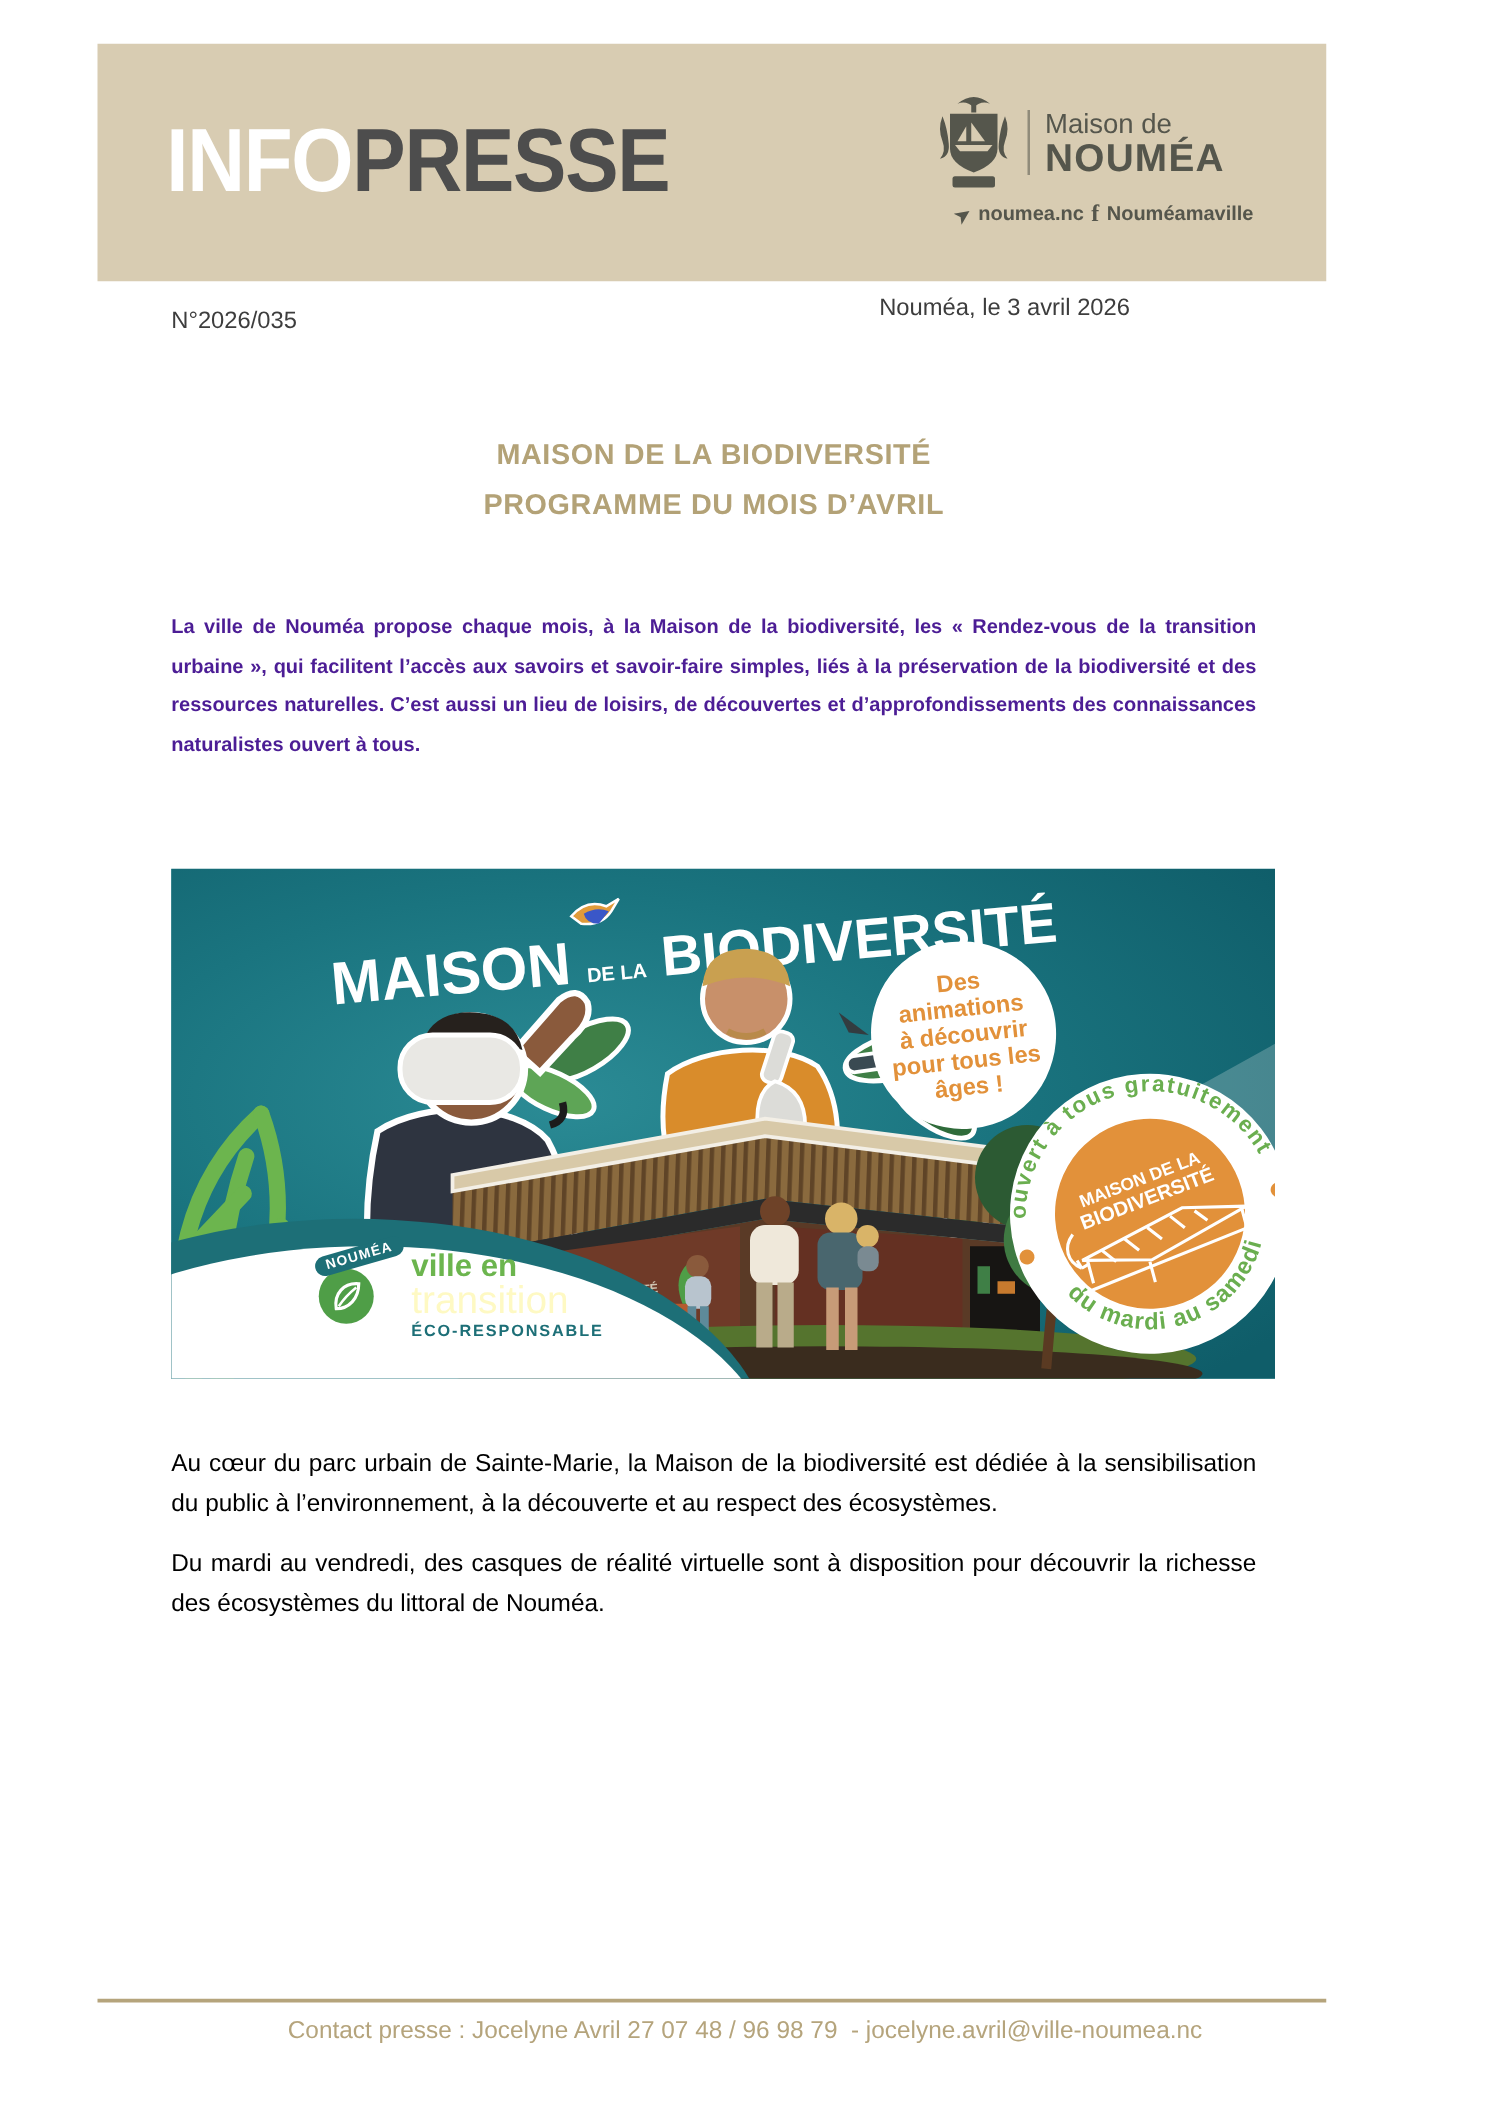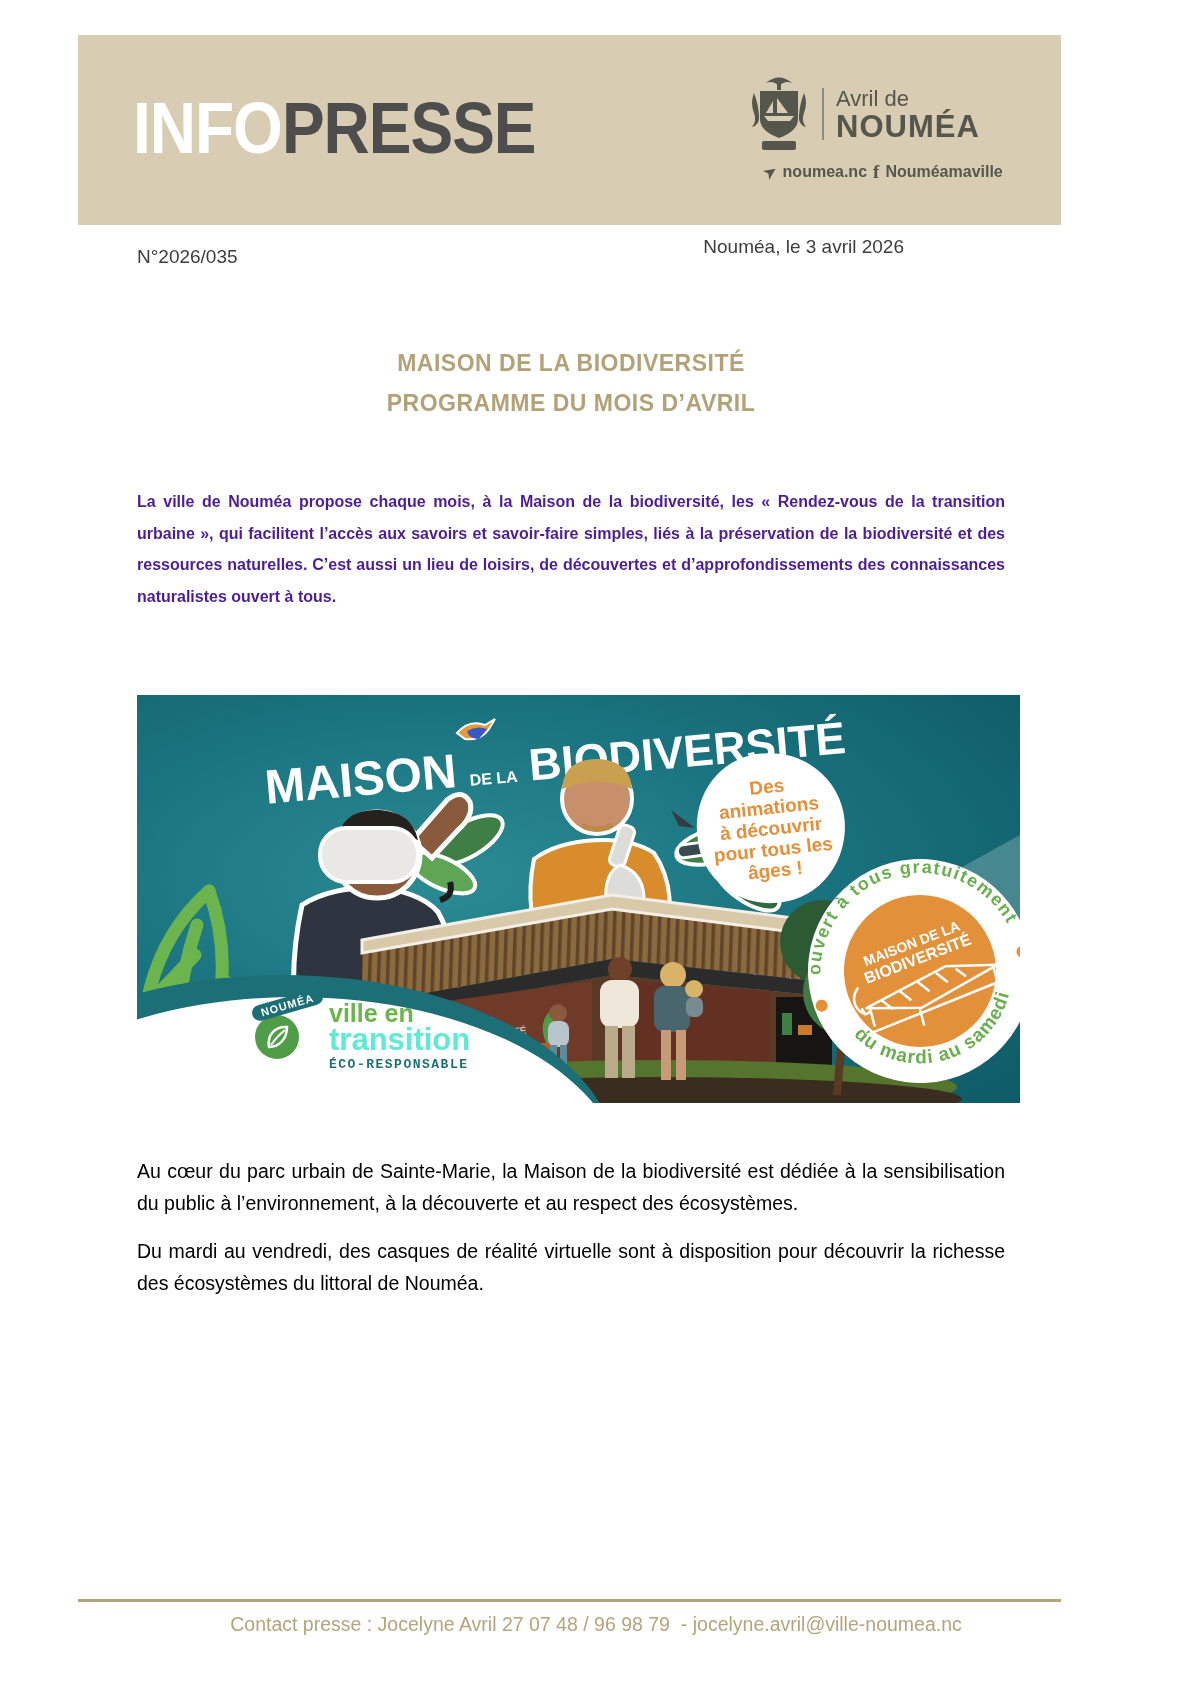--- a/index.html
+++ b/index.html
@@ -53,22 +53,22 @@
   .transition-logo { position:absolute; left:112px; top:296px; z-index:8; display:flex; align-items:flex-start; }
   .noumea-badge { position:relative; width:72px; height:72px; flex:0 0 auto; }
   .noumea-badge .arc { position:absolute; left:2px; top:6px; background:#1d6f77; color:#fff; font-size:11px;
                        font-weight:bold; letter-spacing:1px; padding:2px 9px; border-radius:12px;
                        transform:rotate(-16deg); }
   .noumea-badge .ball { position:absolute; left:6px; top:24px; width:44px; height:44px; border-radius:50%;
                         background:#4f9e47; }
   .noumea-badge .ball svg { position:absolute; left:6px; top:6px; }
   .tl-text { margin-left:8px; margin-top:10px; }
   .tl-text .l1 { color:#6cb54e; font-weight:bold; font-size:25px; line-height:24px; }
-  .tl-text .l2 { color:#5eead4; font-weight:bold; font-size:31px; line-height:30px; }
-  .tl-text .l3 { color:#1d6f77; font-weight:bold; font-size:13px; letter-spacing:1.5px; margin-top:2px;font-family:Liberation Mono, monospace; }
+  .tl-text .l2 { color:#fef9c3; font-weight:normal; font-size:31px; line-height:30px; }
+  .tl-text .l3 { color:#1d6f77; font-weight:bold; font-size:13px; letter-spacing:1.5px; margin-top:2px; }
 
   
   .footer-line { position:absolute; left:78px; top:1599px; width:1036px; height:3px; background:#b5a47c; }
   .footer-text { position:absolute; left:0; top:1613px; width:1192px; text-align:center; color:#b5a47c;
                  font-size:19.5px; white-space:pre-wrap; }
 </style>
 </head>
 <body>
 
 <div class="page">
@@ -90,21 +90,21 @@
             <rect x="16" y="66" width="34" height="9" rx="2"></rect>
           </g>
           <g fill="#d8ccb2">
             <polygon points="27,26 27,38 20,38"></polygon>
             <polygon points="31,23 31,38 42,38"></polygon>
             <path d="M18 41 h30 l-4 5 h-22 z"></path>
           </g>
         </svg>
         <div class="divline"></div>
         <div class="cityname">
-          <div class="pre">Avril de</div>
+          <div class="pre">Maison de</div>
           <div class="name">NOUMÉA</div>
         </div>
       </div>
       <div class="socialrow">
         <span class="cursor-ic">➤</span>
         <span>noumea.nc</span>
         <span class="fb-ic">f</span>
         <span>Nouméamaville</span>
       </div>
     </div>

